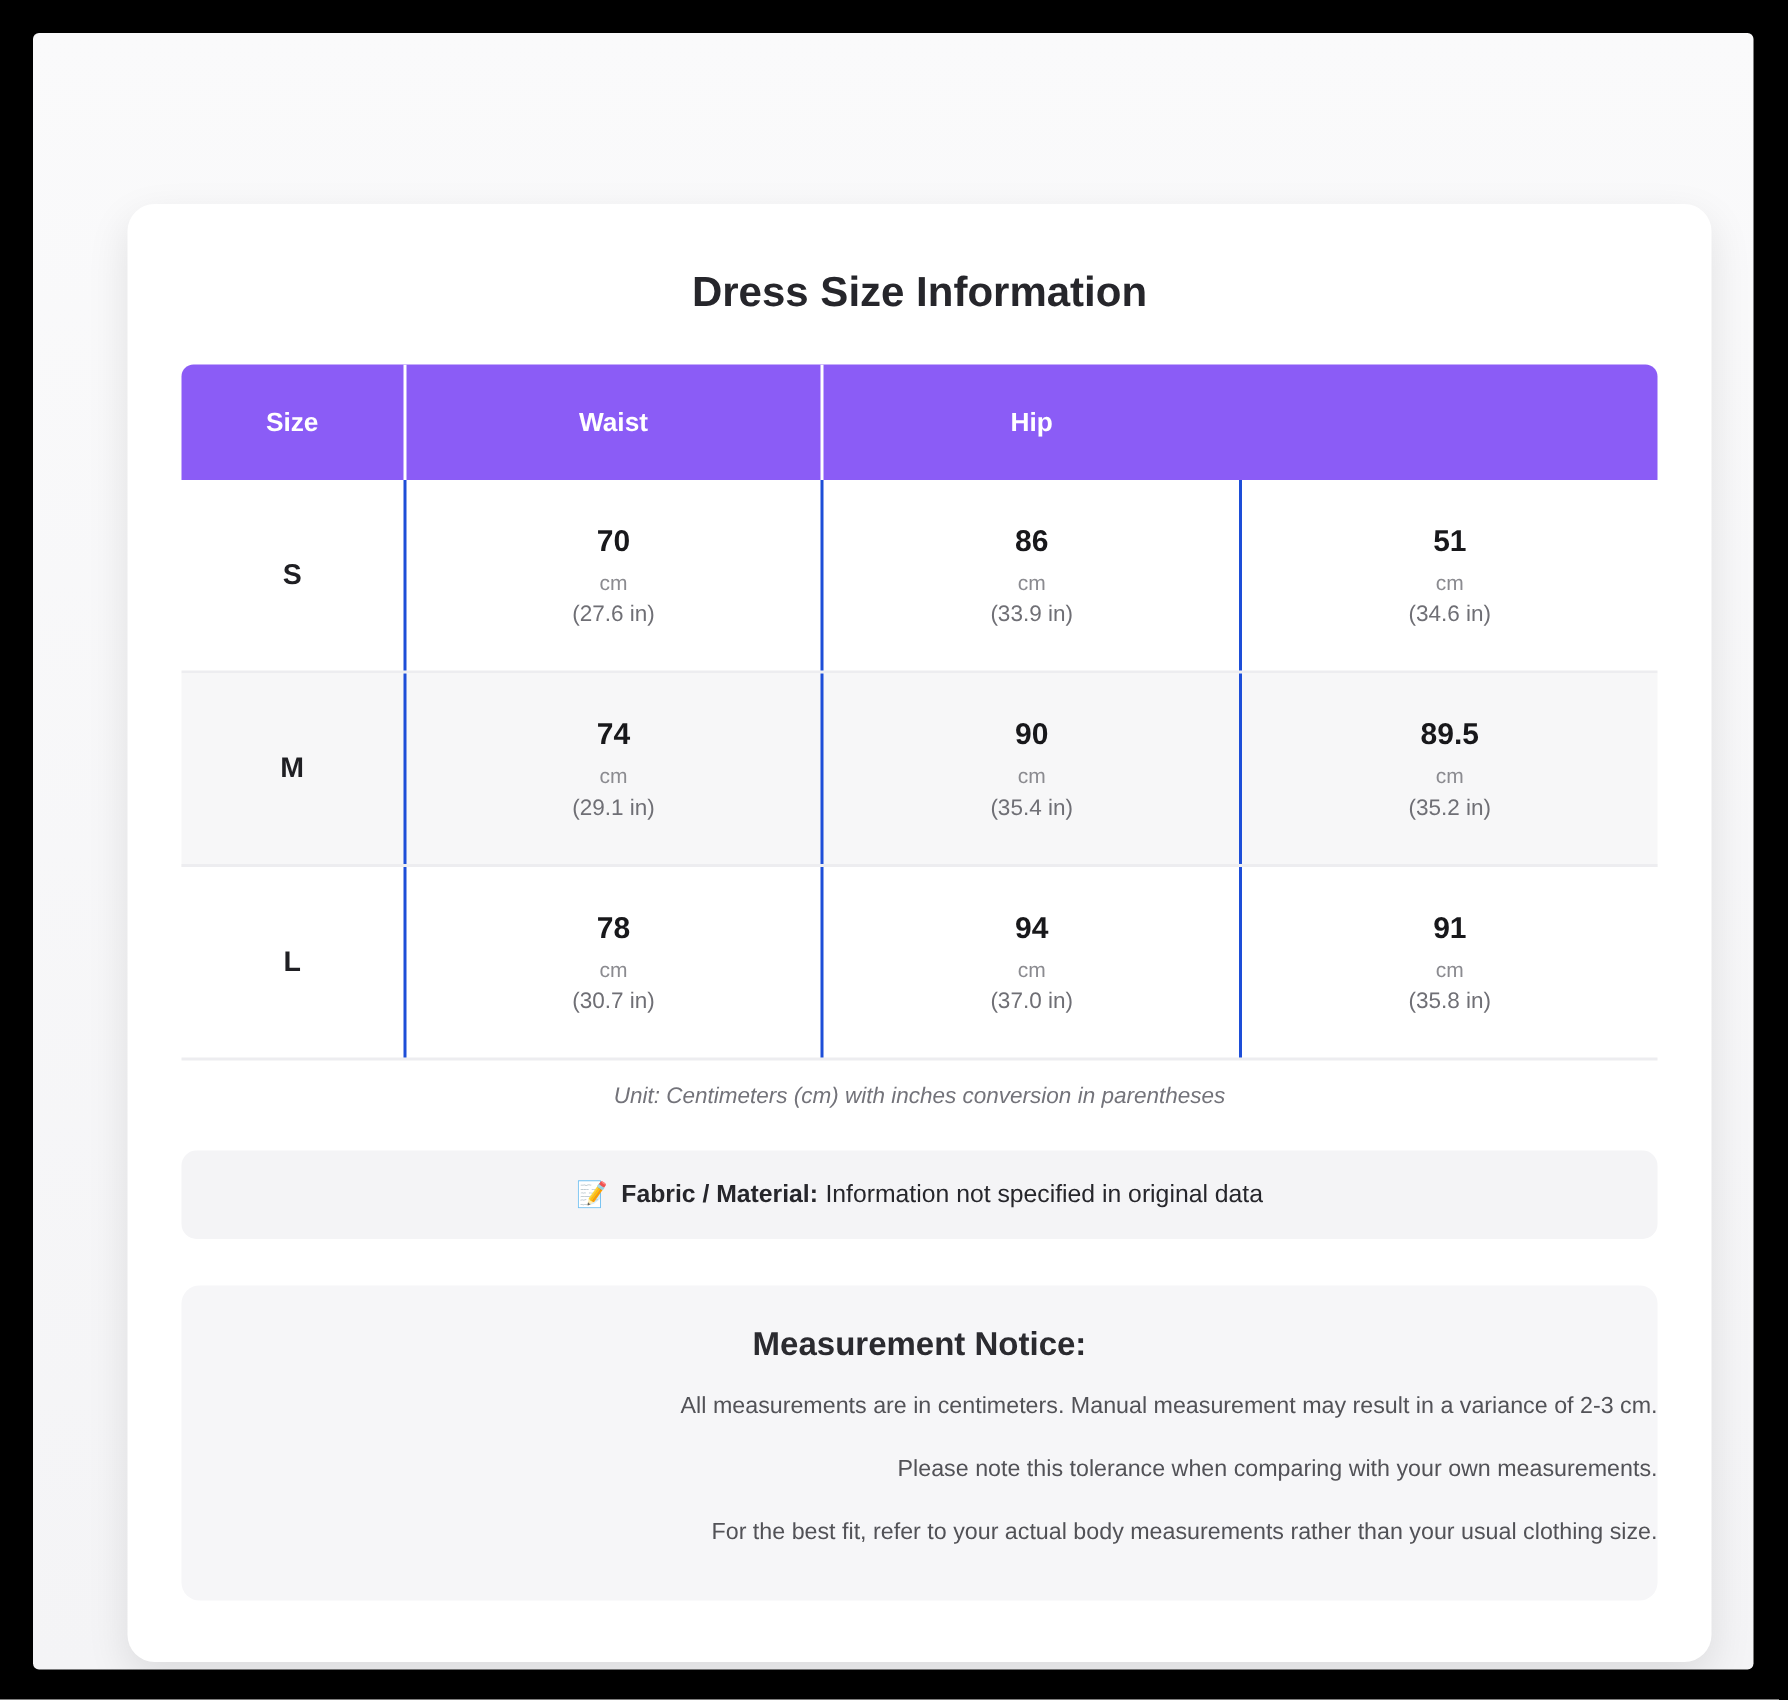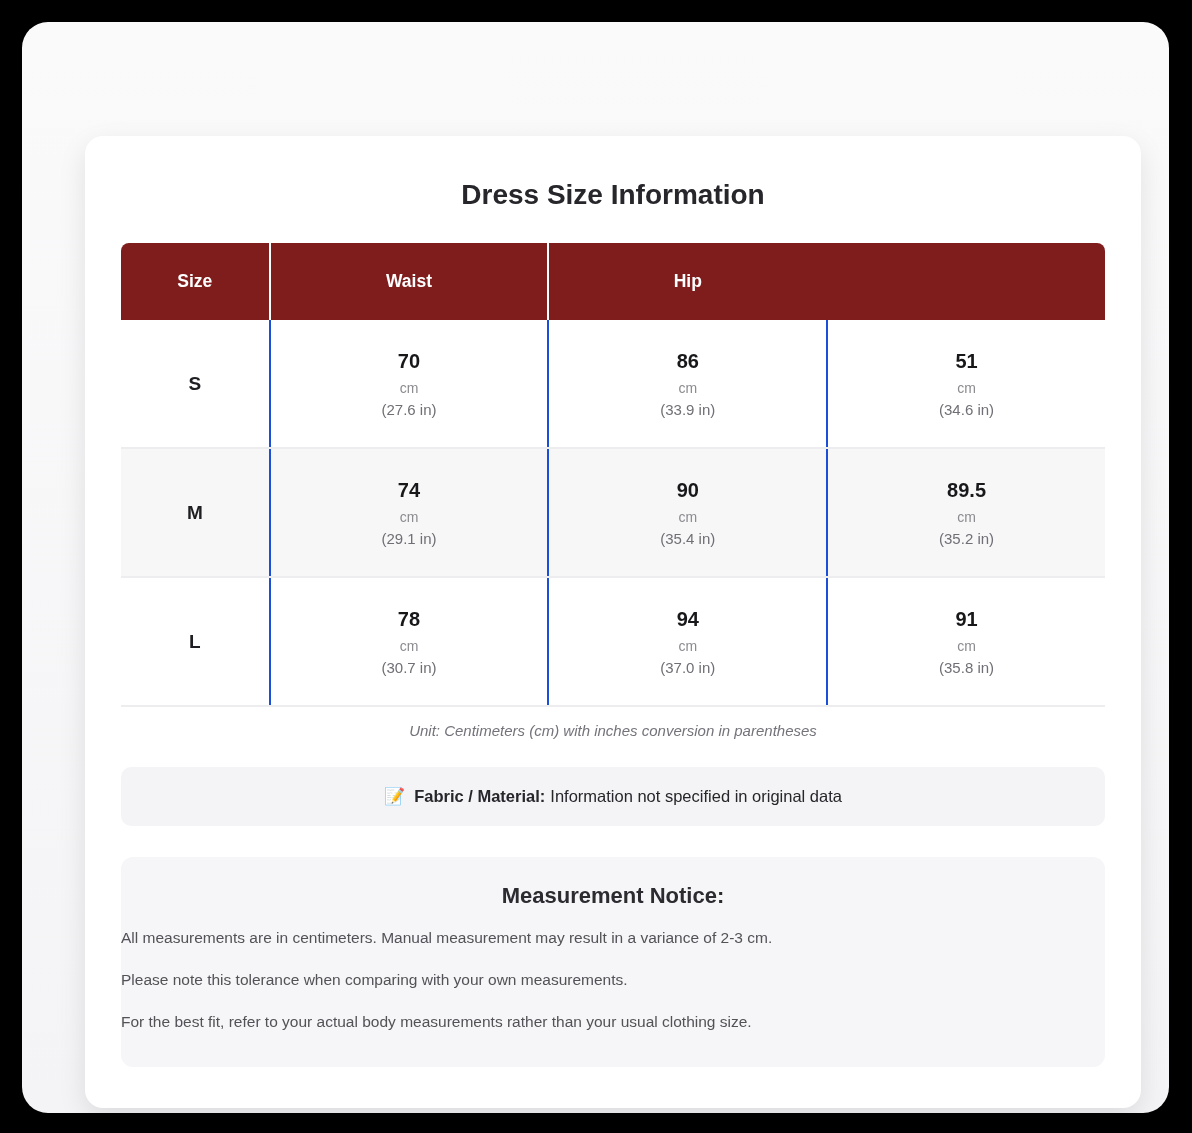--- a/index.html
+++ b/index.html
@@ -7,21 +7,21 @@
   body {
     background:#000;
     font-family:"Liberation Sans","DejaVu Sans",sans-serif;
     position:relative;
     overflow:hidden;
   }
   .page {
     position:absolute; left:22px; top:22px;
     width:1147px; height:1091px;
     background:linear-gradient(180deg,#fafafb 0%,#f4f4f6 100%);
-    border-radius:26px;
+    border-radius:4px;
   }
   .card {
     position:absolute; left:63px; top:114px;
     width:1056px; height:972px;
     background:#ffffff;
     border-radius:18px;
     box-shadow:0 10px 28px rgba(0,0,0,0.10);
     padding:0 36px;
   }
   .title {
@@ -30,21 +30,21 @@
     font-size:28px;
     font-weight:700;
     color:#26262b;
     line-height:34px;
   }
   
   .size-table { margin-top:31px; width:100%; }
   .thead {
     display:flex;
     height:77px;
-    background:#7f1d1d;
+    background:#8b5cf6;
     border-radius:8px 8px 0 0;
     overflow:hidden;
   }
   .th {
     display:flex; align-items:center; justify-content:center;
     color:#fff; font-weight:700; font-size:17.5px;
   }
   .th + .th { border-left:2px solid #ffffff; }
   .col-size { width:15%; }
   .col-meas { width:28.333%; }
@@ -98,21 +98,21 @@
     padding-top:29px;
   }
   .notice-title {
     text-align:center;
     font-size:22px;
     font-weight:700;
     color:#2b2b30;
     line-height:20px;
   }
   .notice-line {
-    text-align:left;
+    text-align:right;
     font-size:15.5px;
     color:#525257;
     line-height:20px;
     margin-top:22px;
   }
 </style>
 </head>
 <body>
 
 <div class="page">

